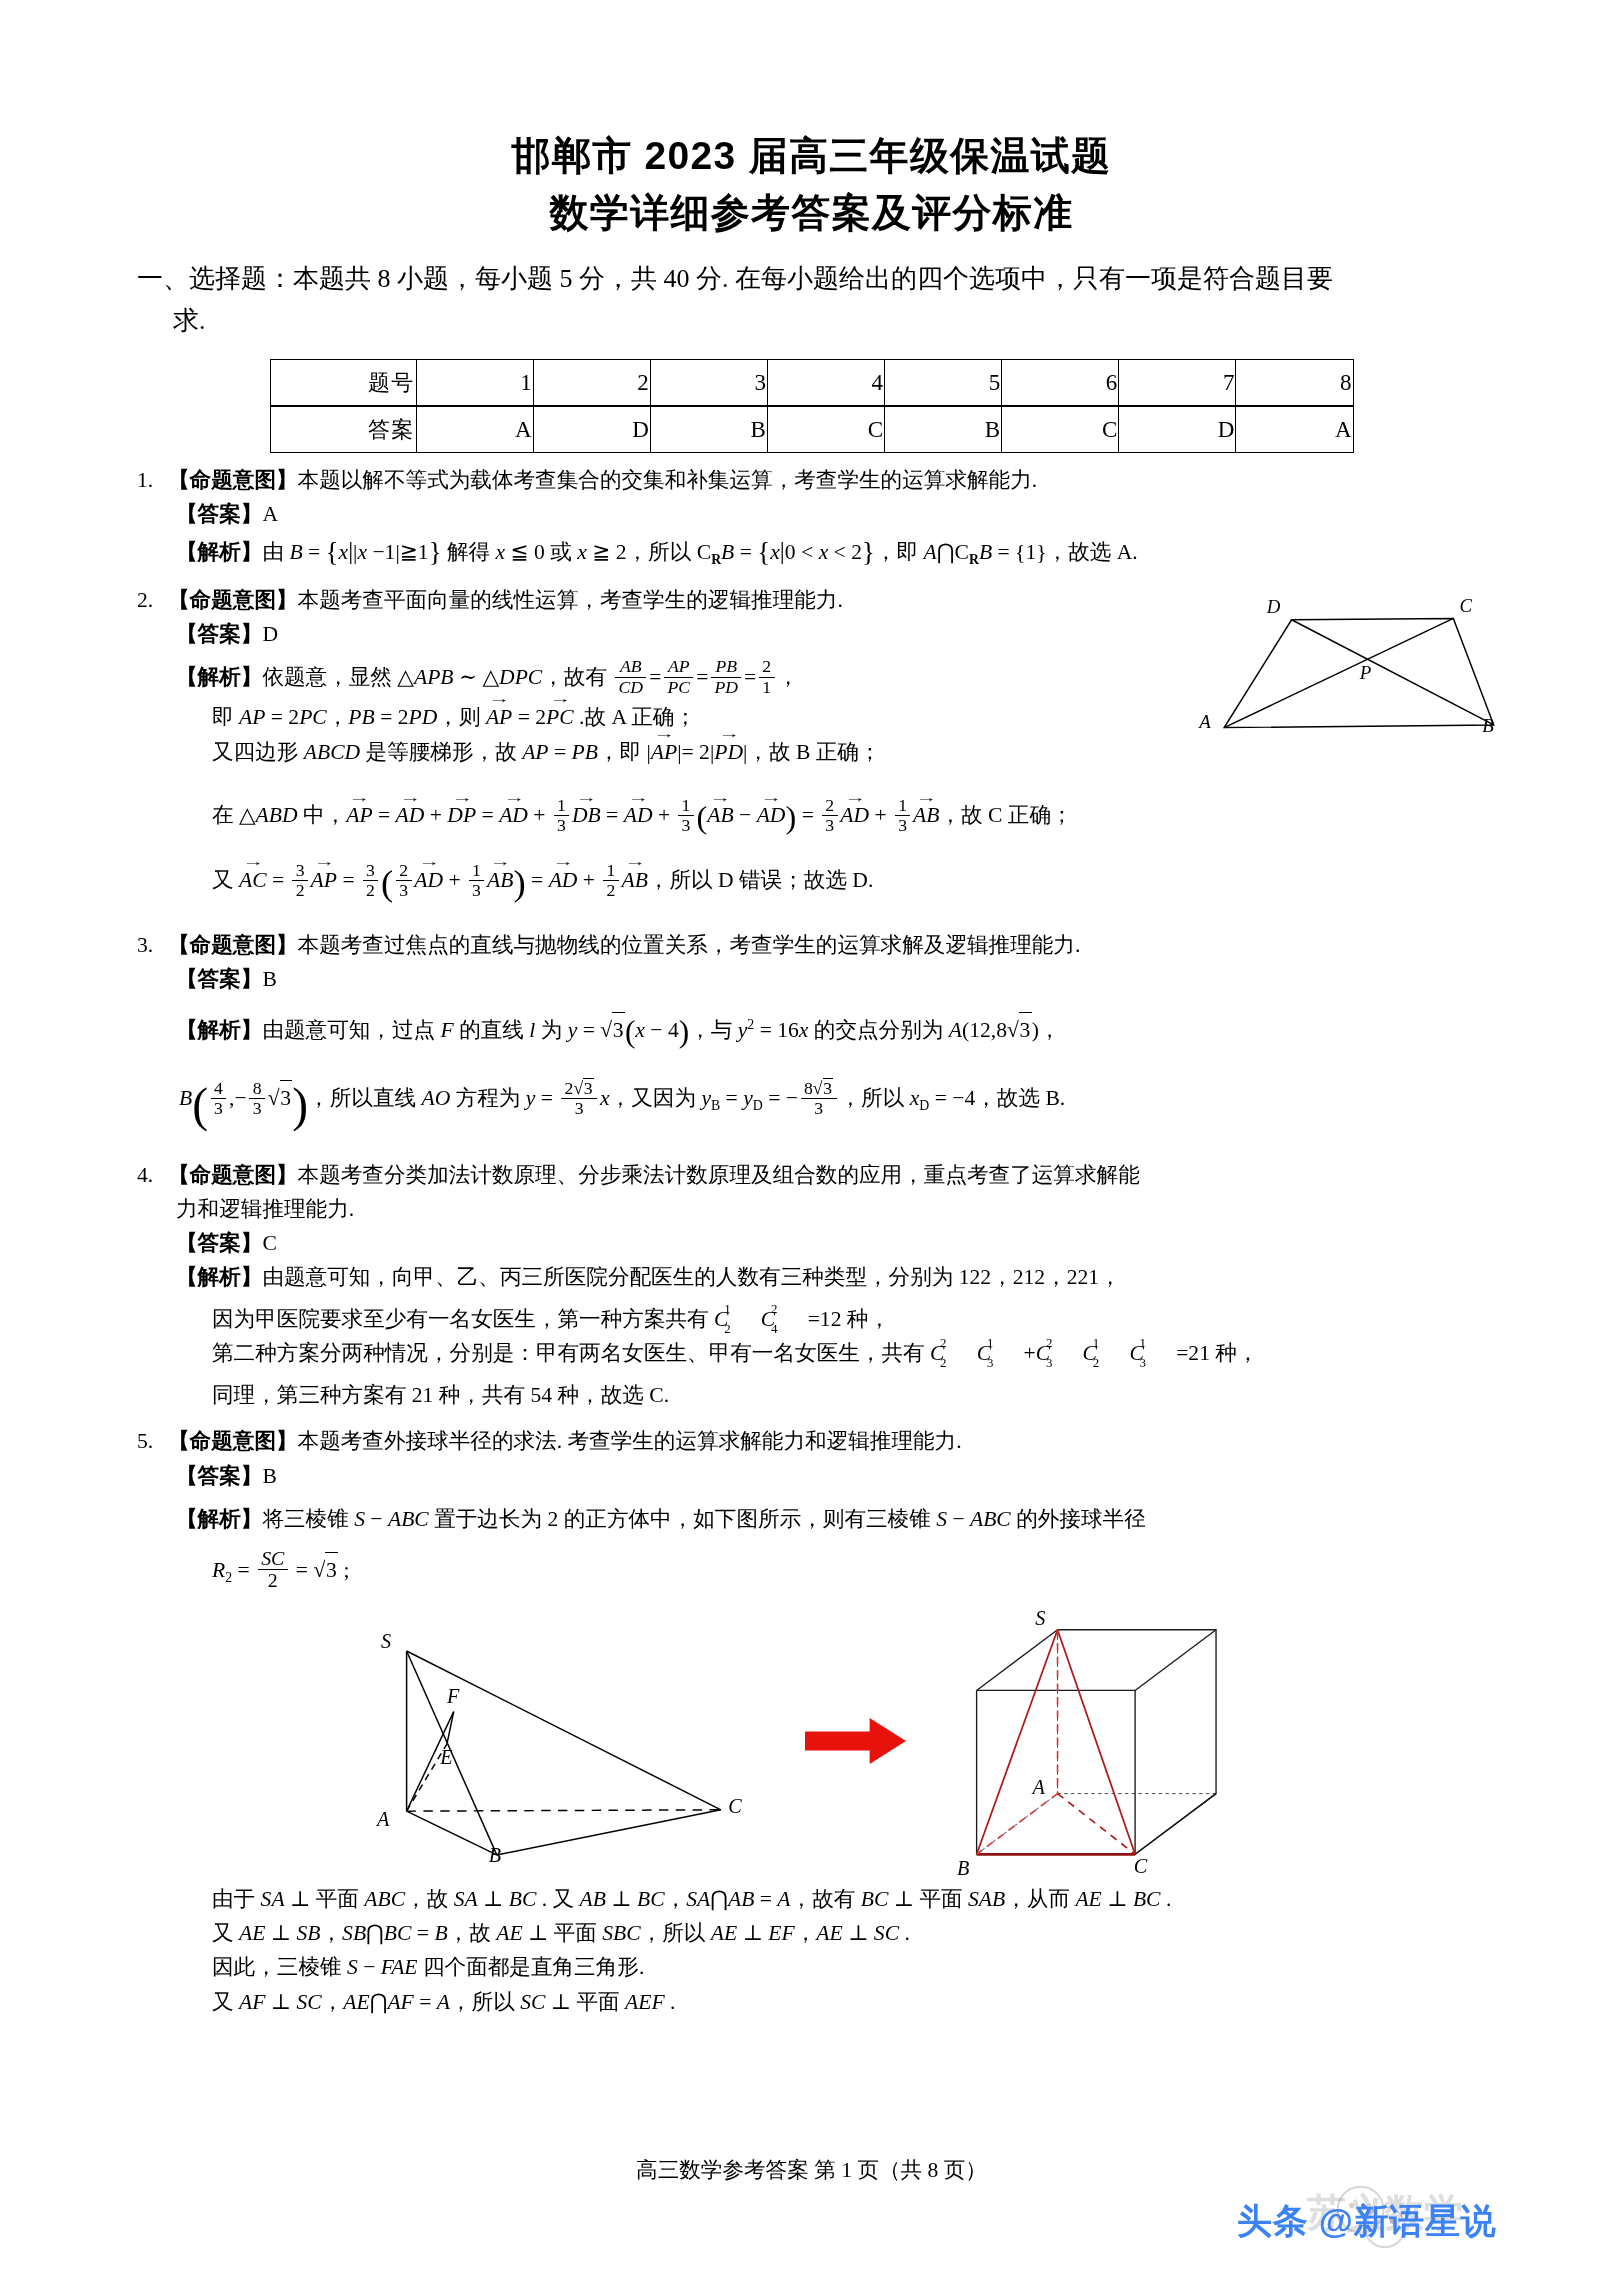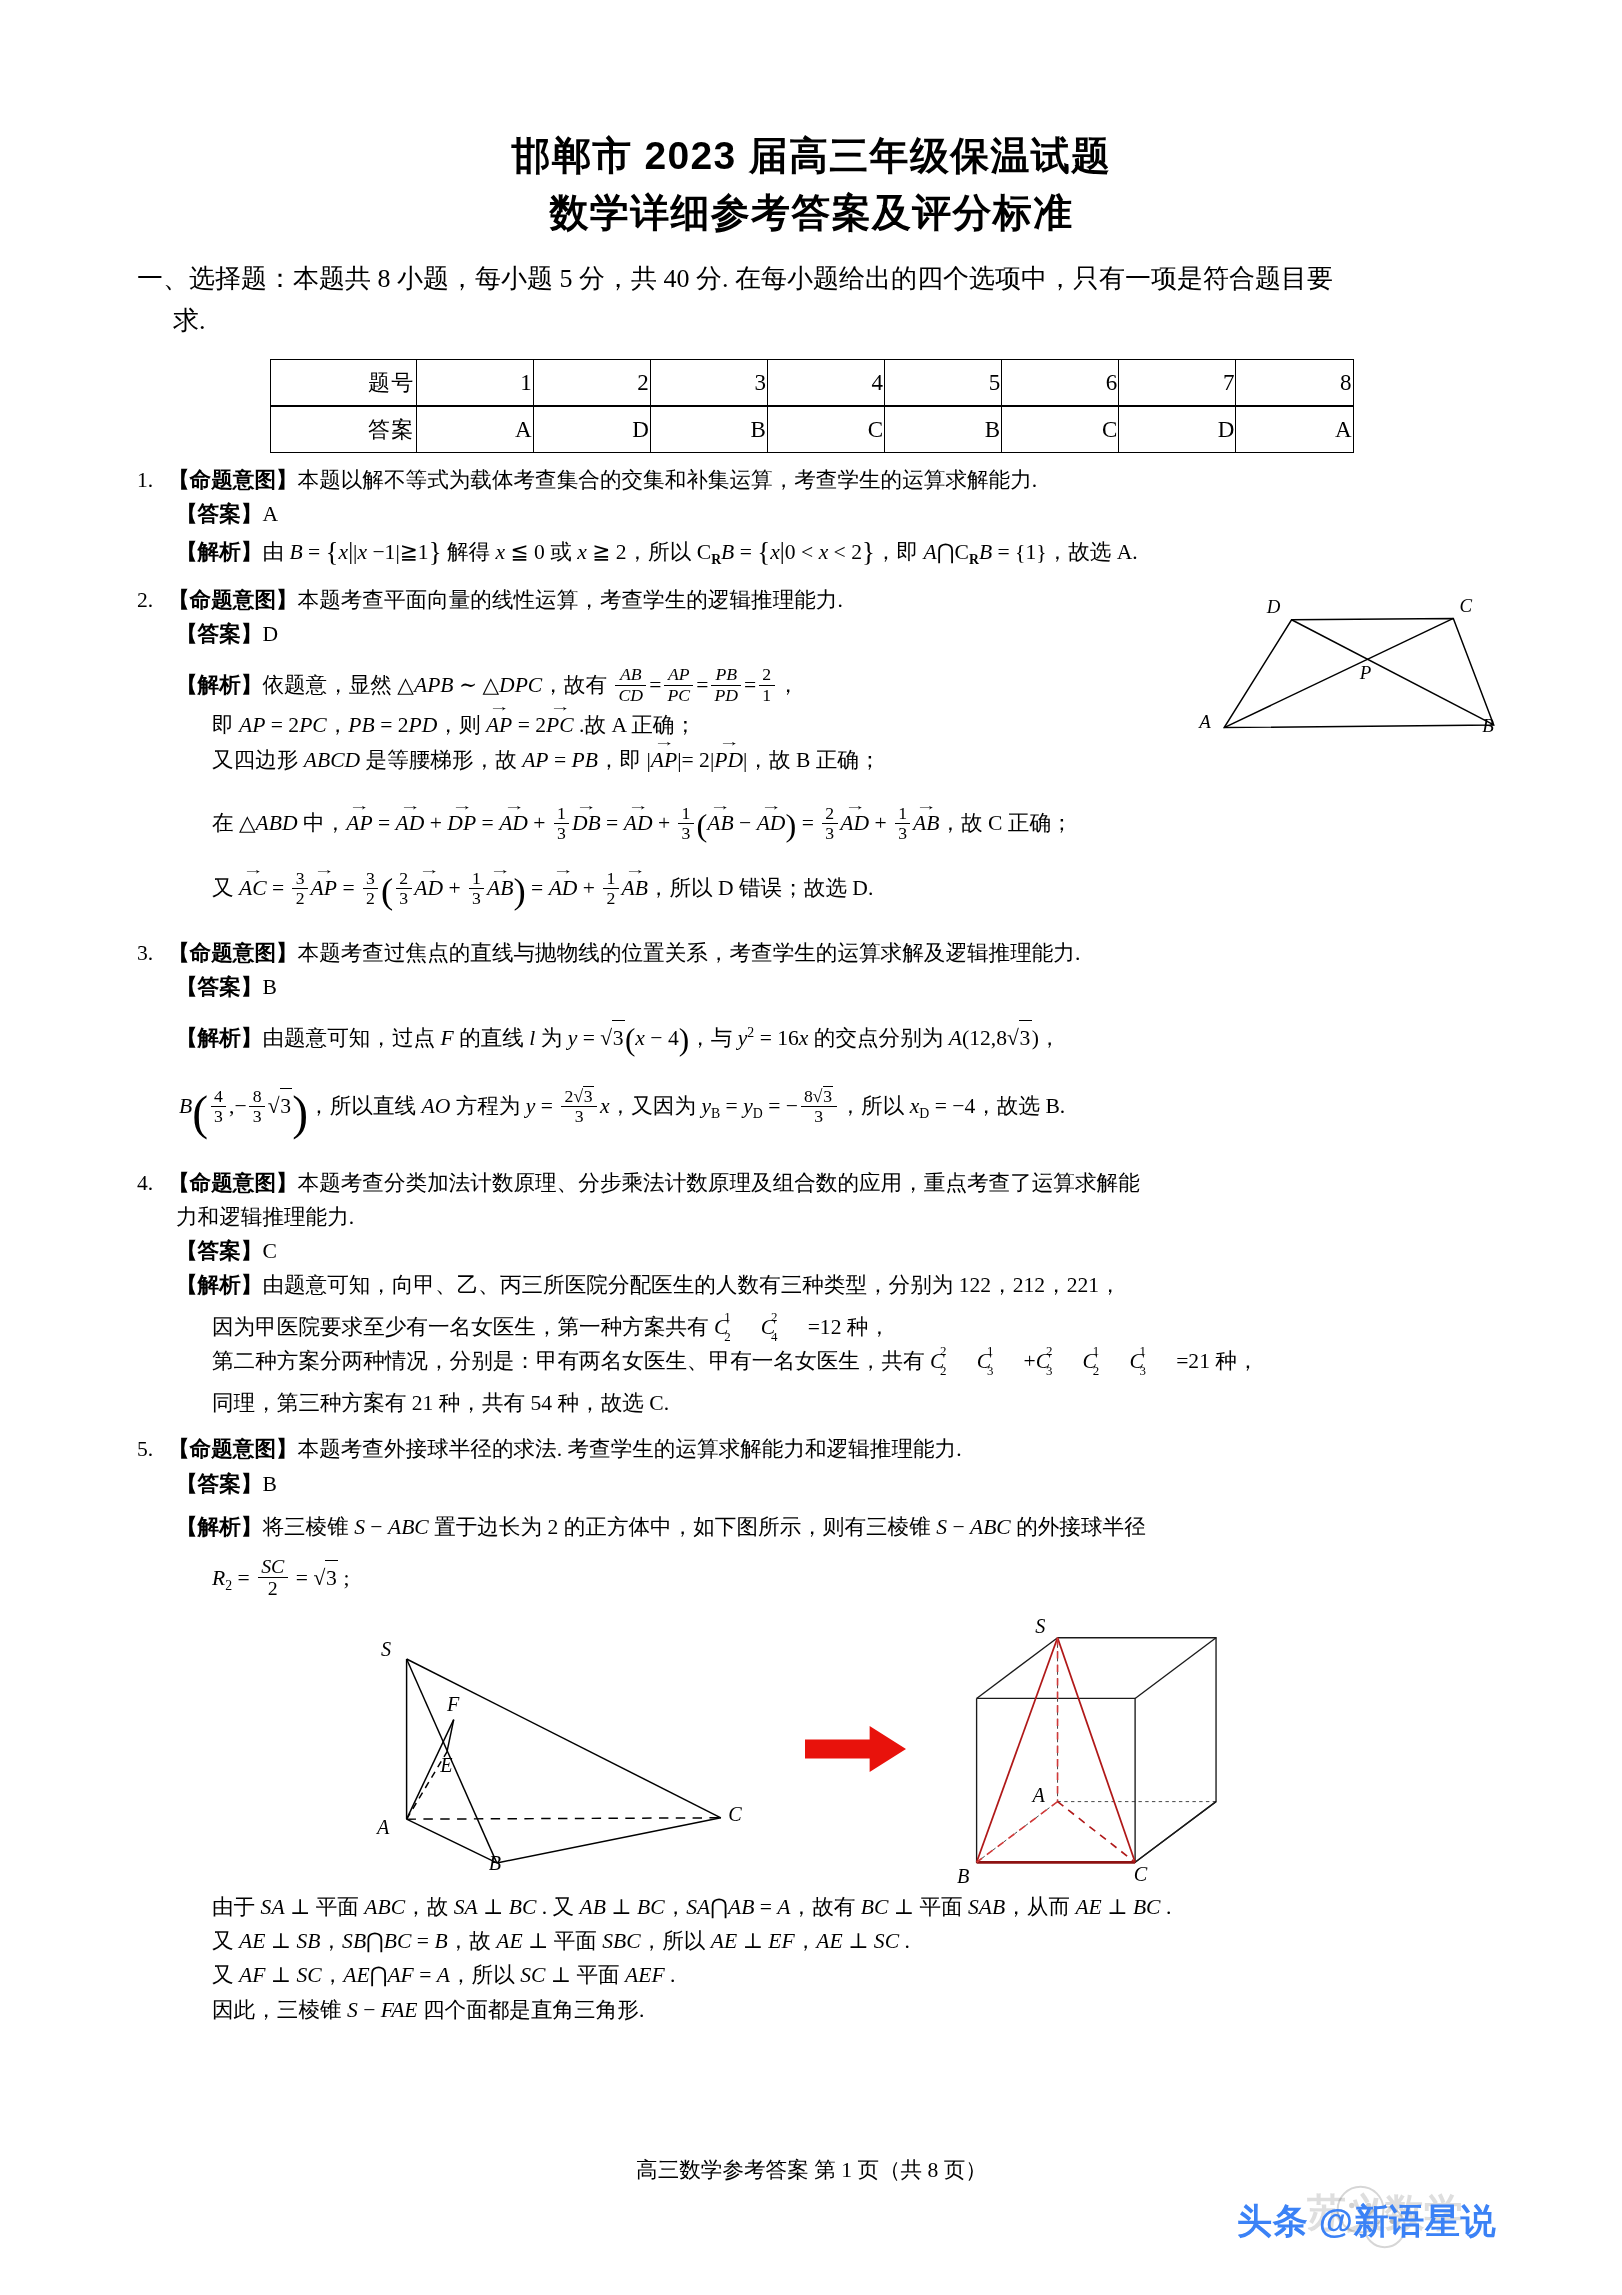--- a/index.html
+++ b/index.html
@@ -203,21 +203,21 @@
         </svg>
       </div>
 
       <div class="q-line">
         <span class="q-num">2.</span><span class="tag">【命题意图】</span><span>本题考查平面向量的线性运算，考查学生的逻辑推理能力.</span>
       </div>
       <div class="q-line hang">
         <span class="tag">【答案】</span><span>D</span>
       </div>
 
-      <div class="q-line hang" style="margin-top:16px">
+      <div class="q-line hang" style="margin-top:8px">
         <span class="tag">【解析】</span><span class="mathup">依题意，显然 △<span class="math">APB</span> ∼ △<span class="math">DPC</span>，故有 <span class="frac">
               <span class="num math">AB</span>
               <span class="den math">CD</span>
             </span>=<span class="frac">
               <span class="num math">AP</span>
               <span class="den math">PC</span>
             </span>=<span class="frac">
               <span class="num math">PB</span>
               <span class="den math">PD</span>
             </span>=<span class="frac">
@@ -391,24 +391,24 @@
         </svg>
       </div>
 
       <div class="q-line hang2" style="margin-top:6.7px">
         <span class="mathup">由于 <span class="math">SA</span> ⊥ 平面 <span class="math">ABC</span>，故 <span class="math">SA</span> ⊥ <span class="math">BC</span> . 又 <span class="math">AB</span> ⊥ <span class="math">BC</span>，<span class="math">SA</span>⋂<span class="math">AB</span> = <span class="math">A</span>，故有 <span class="math">BC</span> ⊥ 平面 <span class="math">SAB</span>，从而 <span class="math">AE</span> ⊥ <span class="math">BC</span> .</span>
       </div>
       <div class="q-line hang2">
         <span class="mathup">又 <span class="math">AE</span> ⊥ <span class="math">SB</span>，<span class="math">SB</span>⋂<span class="math">BC</span> = <span class="math">B</span>，故 <span class="math">AE</span> ⊥ 平面 <span class="math">SBC</span>，所以 <span class="math">AE</span> ⊥ <span class="math">EF</span>，<span class="math">AE</span> ⊥ <span class="math">SC</span> .</span>
       </div>
       <div class="q-line hang2">
+        <span class="mathup">因此，三棱锥 <span class="math">S</span> − <span class="math">FAE</span> 四个面都是直角三角形.</span>
+      </div>
+      <div class="q-line hang2">
         <span class="mathup">又 <span class="math">AF</span> ⊥ <span class="math">SC</span>，<span class="math">AE</span>⋂<span class="math">AF</span> = <span class="math">A</span>，所以 <span class="math">SC</span> ⊥ 平面 <span class="math">AEF</span> .</span>
-      </div>
-      <div class="q-line hang2">
-        <span class="mathup">因此，三棱锥 <span class="math">S</span> − <span class="math">FAE</span> 四个面都是直角三角形.</span>
       </div>
     </div>
 
   </div>
 
   <div class="footer">高三数学参考答案 第 1 页（共 8 页）</div>
 
   <div class="wm-ghost">苏义数学</div>
   <svg class="wm-emoji" width="0.7" height="0.7" style="position:absolute;left:1320px;top:2188px;width:108px;height:74px;overflow:visible" viewBox="0 0 160 110">
     <circle cx="60" cy="32" r="34" fill="none" stroke="rgba(0,0,0,0.16)" stroke-width="3"></circle>

